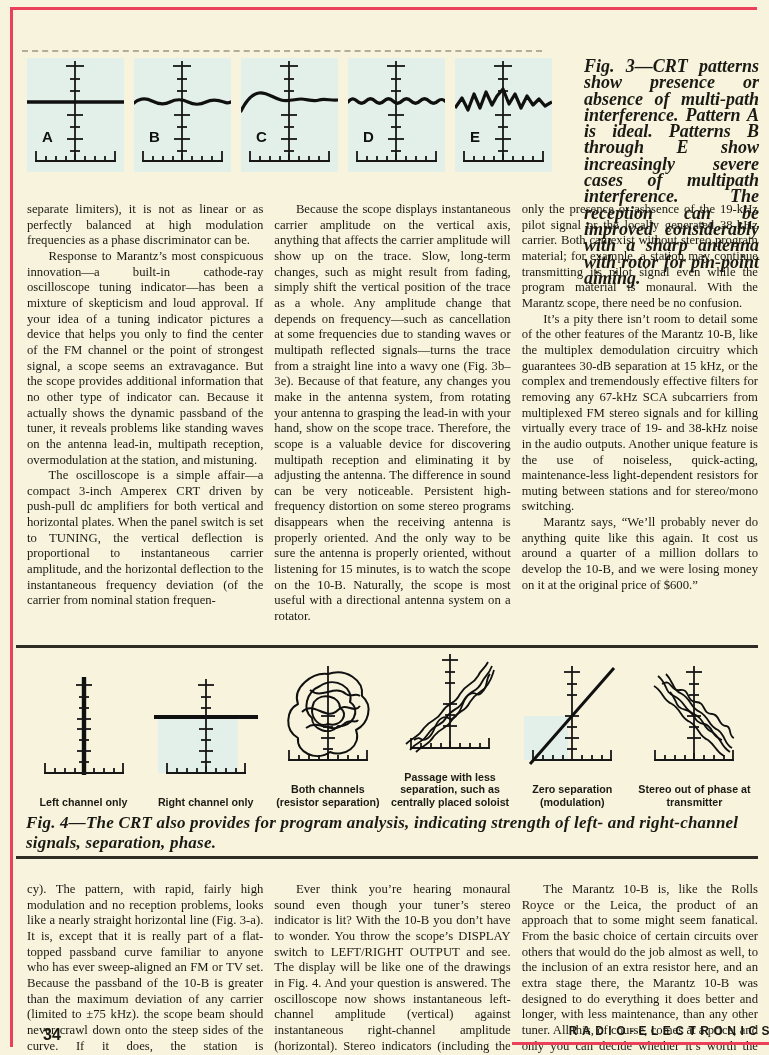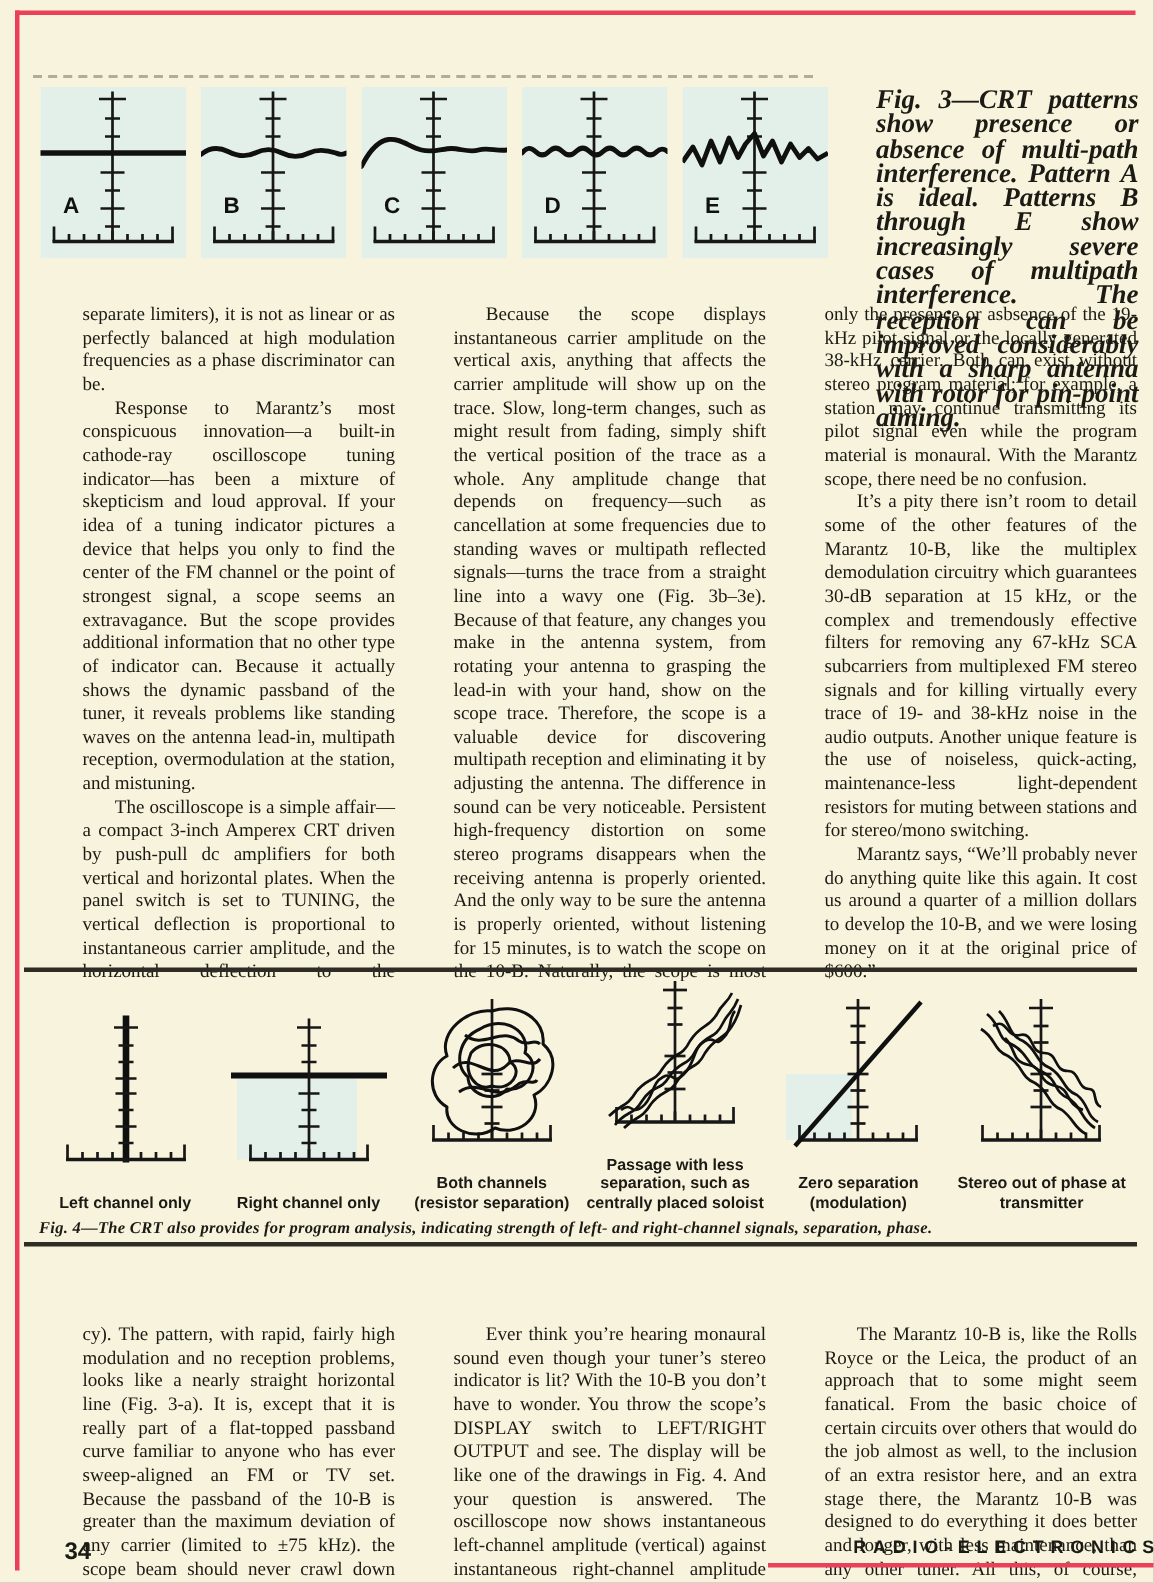--- a/index.html
+++ b/index.html
@@ -12,30 +12,30 @@
   .artifact-rule { position:absolute; top:50px; left:22px; width:520px; border-top:2px dashed rgba(45,43,32,.35); }
 
   .fig3 { position:absolute; left:27px; top:58px; width:732px; display:flex; gap:10px; }
   .crt-panel { width:97px; height:114px; }
   .crt-panel svg, .pattern svg { display:block; }
   .fig3-caption { width:206px; margin-left:22px; font-style:italic; font-weight:bold; font-size:18px; line-height:16.3px; text-align:justify; }
 
   .cols { position:absolute; left:27px; width:731px; display:flex; gap:11px; }
   .cols-top { top:202px; height:452px; overflow:hidden; }
   .cols-bottom { top:882px; height:200px; }
-  .col { width:237px; font-size:12.7px; line-height:15.65px; text-align:justify;margin-left:28px; }
+  .col { width:237px; font-size:12.7px; line-height:15.65px; text-align:justify; }
   .col p { margin:0; }
   .col p.indent { text-indent:1.7em; }
 
   .fig4 { position:absolute; left:16px; top:645px; width:742px; }
   .rule { height:3px; background:#2e2c25; }
   .fig4-patterns { display:flex; justify-content:space-between; align-items:flex-end; padding:4px 4px 0 8px; }
   .pattern { width:119px; display:flex; flex-direction:column; align-items:center; }
   .pattern-label { margin-top:15px; font-family:"Liberation Sans", sans-serif; font-weight:bold; font-size:10.7px; line-height:12.3px; text-align:center; }
-  .fig4-caption { font-style:italic; font-weight:bold; font-size:11px; margin:5px 0 3px 10px; letter-spacing:.2px; }
+  .fig4-caption { font-style:italic; font-weight:bold; font-size:17px; margin:5px 0 3px 10px; letter-spacing:.2px; }
 
   .footer { position:absolute; left:27px; top:1024px; width:731px; display:flex; justify-content:space-between; align-items:center;margin-left:16px; }
   .page-number { font-family:"Liberation Sans", sans-serif; font-weight:bold; font-size:16px; }
   .magazine { font-family:"Liberation Sans", sans-serif; font-weight:bold; font-size:12px; letter-spacing:4.5px; text-align:right; }
   .magazine-underline { height:3px; background:#ea4059; margin-top:4px; width:262px; margin-left:auto; }
 </style>
 </head>
 <body>
 
 <div class="page">

